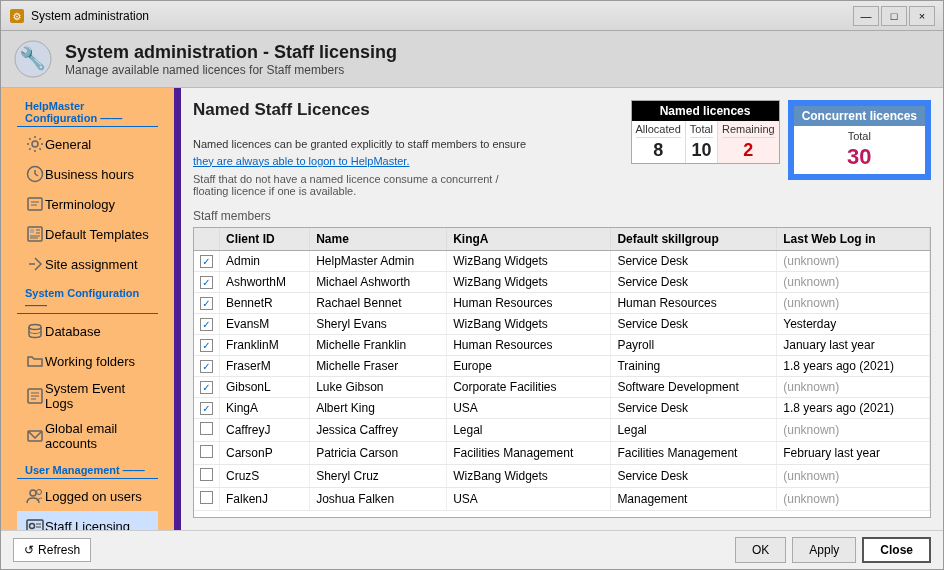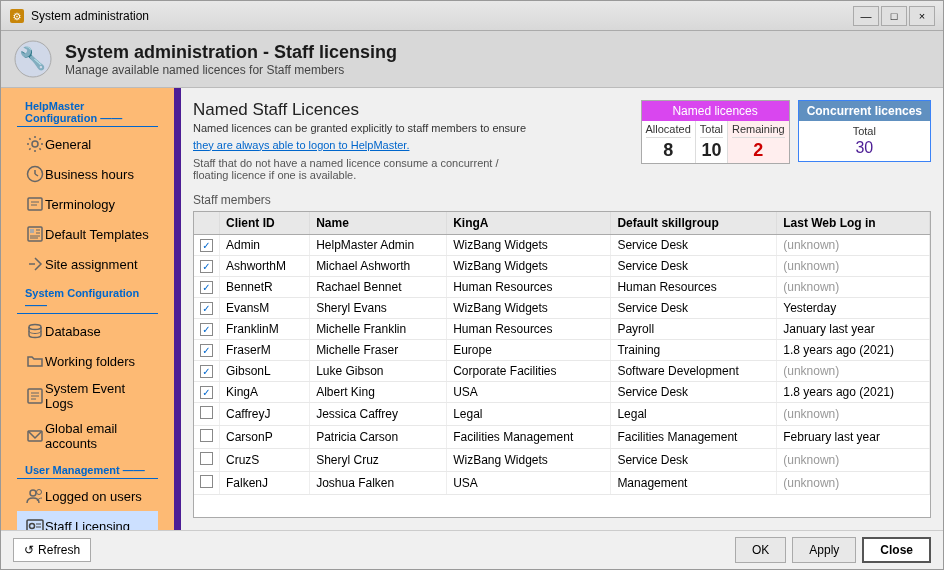--- a/index.html
+++ b/index.html
@@ -21,37 +21,37 @@
 
     .sidebar { width: 180px; background: #fdba74; border-right: 7px solid #4c1d95; padding: 4px 16px; overflow-y: auto; flex-shrink: 0; }
     .sidebar-section-label { font-size: 11px; color: #0066cc; padding: 8px 8px 2px 8px; font-weight: bold; border-bottom: 1px solid #0066cc; margin-bottom: 2px; }
     .sidebar-item { display: flex; align-items: center; padding: 5px 8px; cursor: pointer; }
     .sidebar-item.active { background: #cce0ff; }
     .sidebar-item-icon { width: 20px; height: 20px; display: flex; align-items: center; justify-content: center; flex-shrink: 0; }
     .sidebar-item-label { font-size: 13px; color: #000; }
 
     .content-area { flex: 1; padding: 12px; overflow: hidden; display: flex; flex-direction: column; }
 
-    .section-title { font-size: 17px; font-weight: normal; color: #222; margin-bottom: 0; }
+    .section-title { font-size: 17px; font-weight: bold; color: #222; margin-bottom: 16px; }
     .section-desc { font-size: 11px; color: #333; line-height: 1.5; margin-bottom: 4px; }
     .note-text { font-size: 11px; color: #555; margin-bottom: 6px; }
 
     .licence-box { border: 1px solid #aaa; background: white; }
-    .licence-box-header { background: #d946ef; color: white; text-align: center; padding: 3px 8px; font-size: 12px; font-weight: normal; }
+    .licence-box-header { background: #000000; color: white; text-align: center; padding: 3px 8px; font-size: 12px; font-weight: bold; }
     .licence-box-cols { display: flex; }
     .licence-col { flex: 1; text-align: center; padding: 2px 4px; border-right: 1px solid #ddd; }
     .licence-col:last-child { border-right: none; }
     .licence-col-header { font-size: 11px; color: #333; border-bottom: 1px solid #ddd; padding-bottom: 2px; margin-bottom: 2px; }
     .licence-col-value { font-size: 18px; font-weight: bold; color: #222; }
     .licence-col-value.remaining { color: #cc0000; }
-    .concurrent-box { border: 1px solid #3b82f6; background: white; min-width: 120px; }
+    .concurrent-box { border: 6px solid #3b82f6; background: white; min-width: 120px; }
     .concurrent-header { background: #6090c0; color: white; text-align: center; padding: 3px 8px; font-size: 12px; font-weight: bold; }
     .concurrent-body { text-align: center; padding: 4px; }
     .concurrent-label { font-size: 11px; color: #333; margin-bottom: 2px; }
-    .concurrent-value { font-size: 16px; font-weight: normal; color: #4c1d95; }
+    .concurrent-value { font-size: 22px; font-weight: bold; color: #be185d; }
 
     .staff-members-label { font-size: 12px; color: #555; margin-bottom: 4px; }
 
     .table-container { flex: 1; border: 1px solid #aaa; background: white; overflow-y: auto; }
     table { width: 100%; border-collapse: collapse; }
     table th { background: #e8e8e8; border-bottom: 1px solid #aaa; border-right: 1px solid #ddd; padding: 4px 6px; font-size: 12px; text-align: left; position: sticky; top: 0; }
     table td { border-bottom: 1px solid #e8e8e8; border-right: 1px solid #eee; padding: 3px 6px; font-size: 12px; }
     .checkbox-cell { width: 24px; text-align: center; }
     .cb { width: 13px; height: 13px; border: 1px solid #888; background: white; display: inline-flex; align-items: center; justify-content: center; font-size: 10px; color: #0066cc; }
     .cb.checked::after { content: '✓'; }

